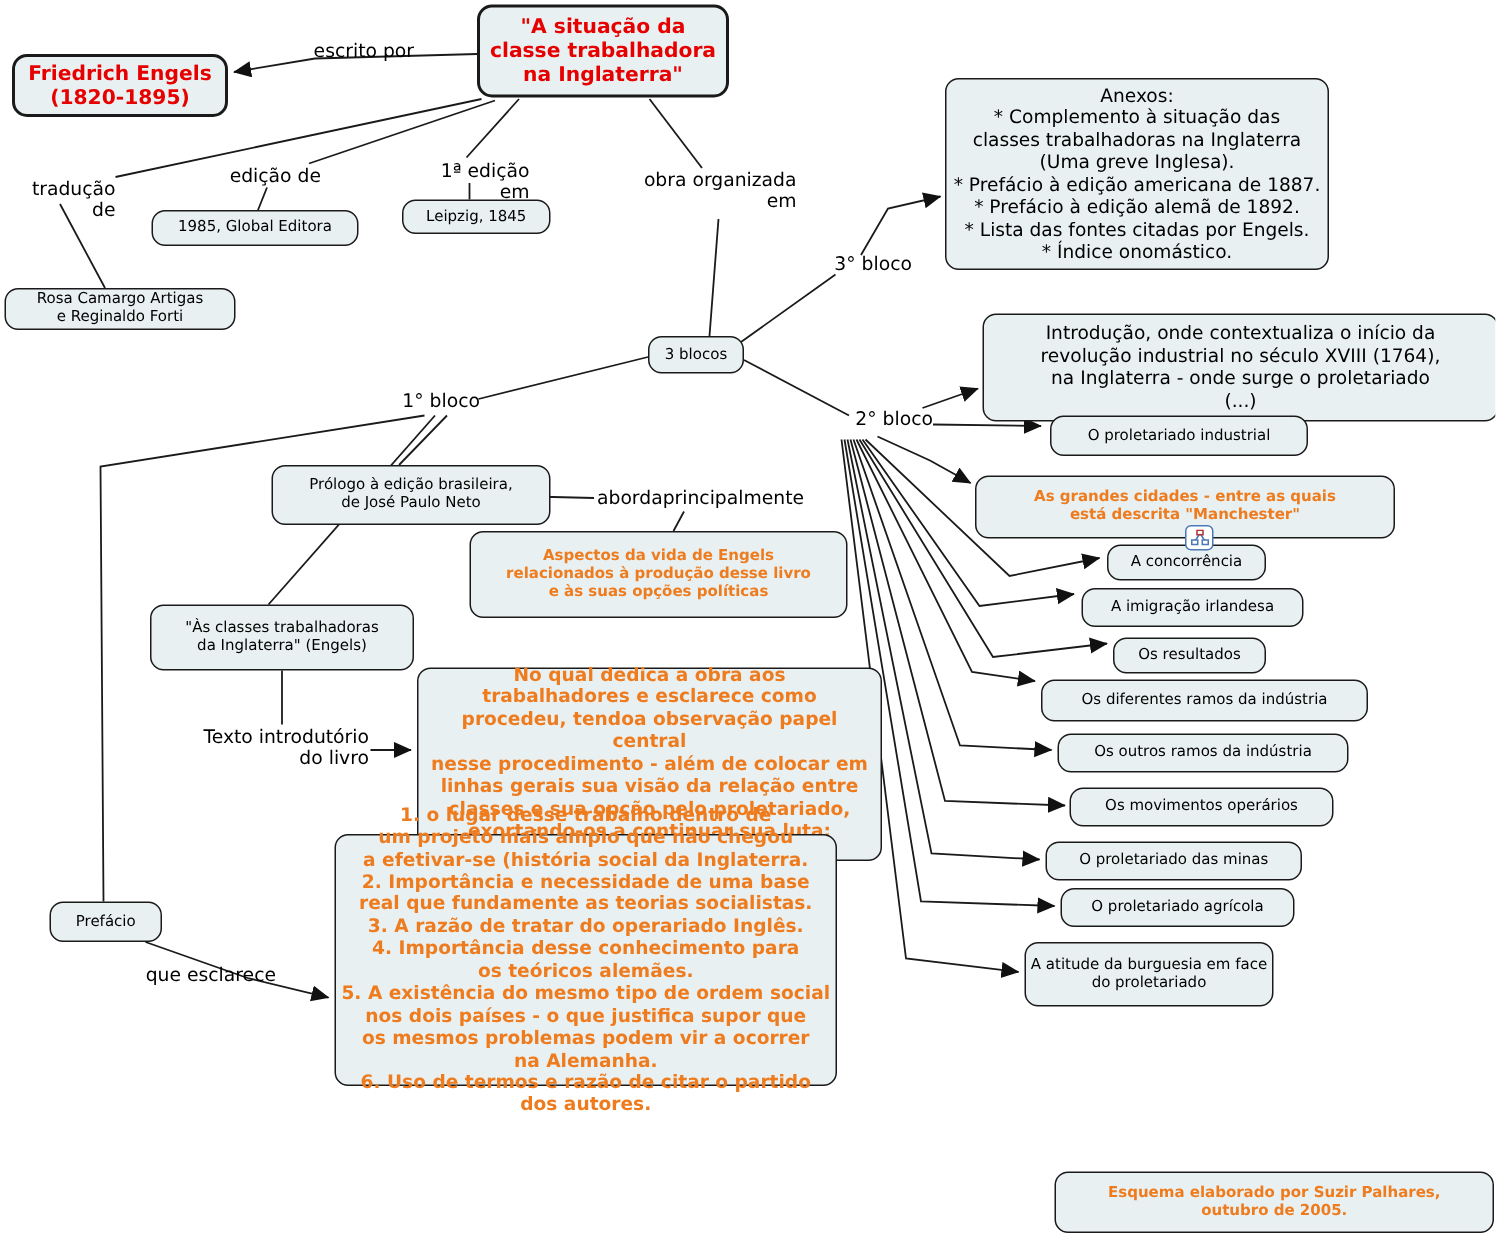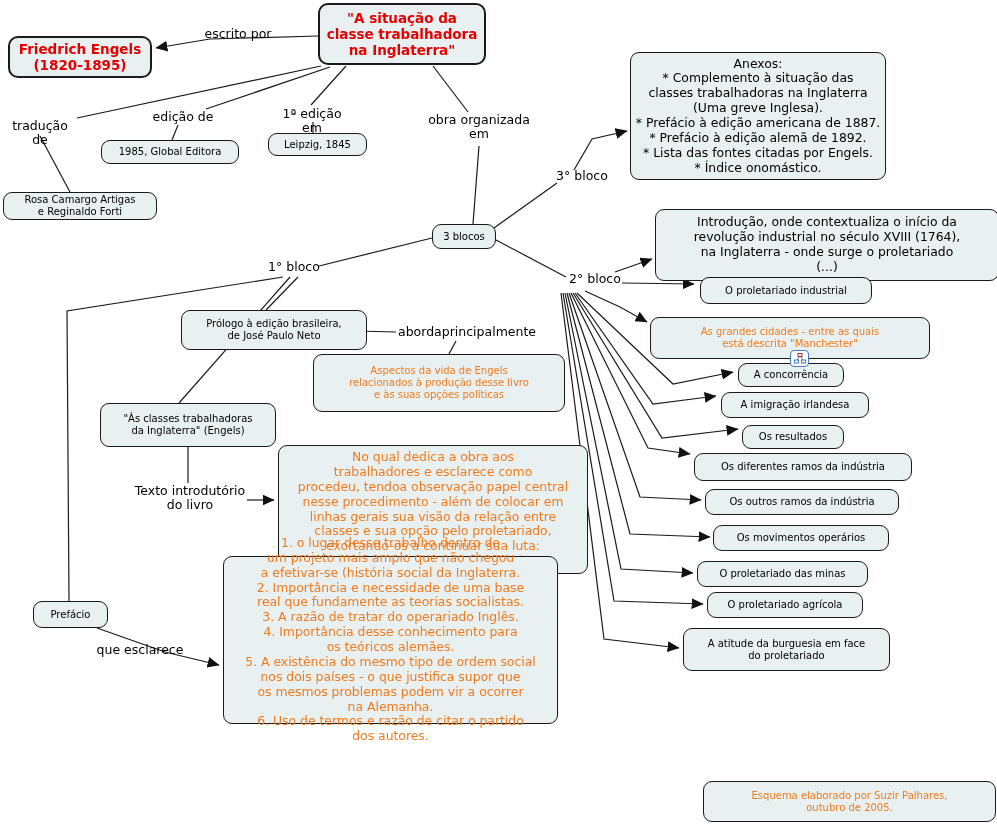--- a/index.html
+++ b/index.html
@@ -12,25 +12,25 @@
   svg.edges polyline{fill:none;stroke:var(--line);stroke-width:1.2;}
   .node{
     position:absolute;box-sizing:border-box;
     display:flex;align-items:center;justify-content:center;
     text-align:center;white-space:pre-line;
     background:var(--node_fill);border:1.5px solid var(--line);
     border-radius:9px;font-size:10px;line-height:1.2;padding:1px 3px;
   }
   .thick{border-width:2px;border-radius:10px;font-size:13.5px;}
   .bold-red{color:var(--red);font-weight:bold;}
-  .bold-orange{color:var(--orange);font-weight:normal;}
+  .bold-orange{color:var(--orange);font-weight:bold;}
   .fs12{font-size:12.4px;}
   .lbl{
     position:absolute;font-size:12.5px;line-height:1.15;color:#000;
-    white-space:pre-line;text-align:center;
+    white-space:pre-line;text-align:right;
   }
   .map-icon{
     position:absolute;left:790px;top:350px;width:19px;height:17px;
     box-sizing:border-box;background:#fff;border:1.5px solid #4a78b8;
     border-radius:4px;display:flex;align-items:center;justify-content:center;
   }
 </style>
 </head>
 <body>
 
@@ -103,21 +103,21 @@
   <div class="node bold-orange" style="left:650px;top:317px;width:280px;height:42px">As grandes cidades - entre as quais
 está descrita "Manchester"</div>
   <div class="node" style="left:738px;top:363px;width:106px;height:24px">A concorrência</div>
   <div class="node" style="left:721px;top:392px;width:148px;height:26px">A imigração irlandesa</div>
   <div class="node" style="left:742px;top:425px;width:102px;height:24px">Os resultados</div>
   <div class="node" style="left:694px;top:453px;width:218px;height:28px">Os diferentes ramos da indústria</div>
   <div class="node" style="left:705px;top:489px;width:194px;height:26px">Os outros ramos da indústria</div>
   <div class="node" style="left:713px;top:525px;width:176px;height:26px">Os movimentos operários</div>
   <div class="node" style="left:697px;top:561px;width:171px;height:26px">O proletariado das minas</div>
   <div class="node" style="left:707px;top:592px;width:156px;height:26px">O proletariado agrícola</div>
-  <div class="node" style="left:683px;top:628px;width:207px;height:43px">A atitude da burguesia em face
+  <div class="node" style="left:683px;top:628px;width:166px;height:43px">A atitude da burguesia em face
 do proletariado</div>
   <div class="node" style="left:181px;top:310px;width:186px;height:40px">Prólogo à edição brasileira,
 de José Paulo Neto</div>
   <div class="node bold-orange" style="left:313px;top:354px;width:252px;height:58px">Aspectos da vida de Engels
 relacionados à produção desse livro
 e às suas opções políticas</div>
   <div class="node" style="left:100px;top:403px;width:176px;height:44px">"Às classes trabalhadoras
 da Inglaterra" (Engels)</div>
   <div class="node bold-orange fs12" style="left:278px;top:445px;width:310px;height:129px">No qual dedica a obra aos
 trabalhadores e esclarece como

